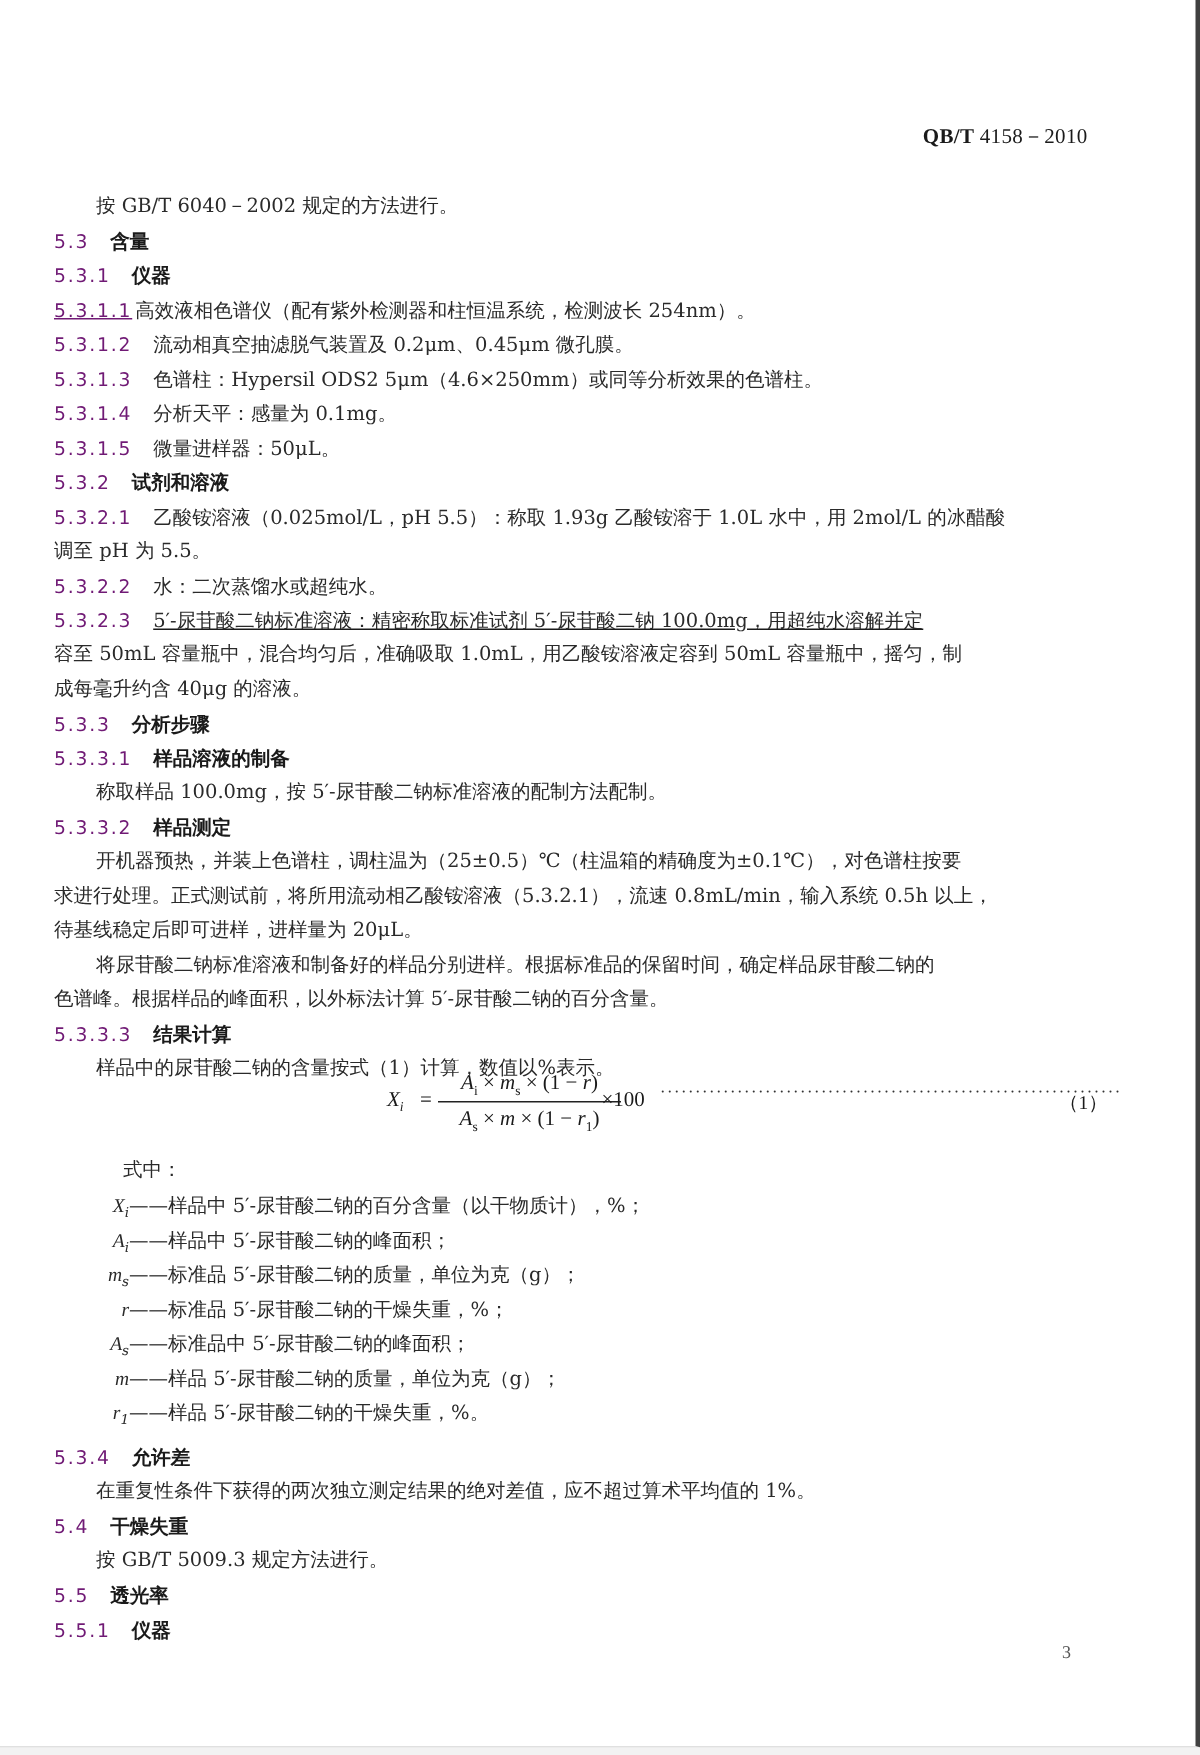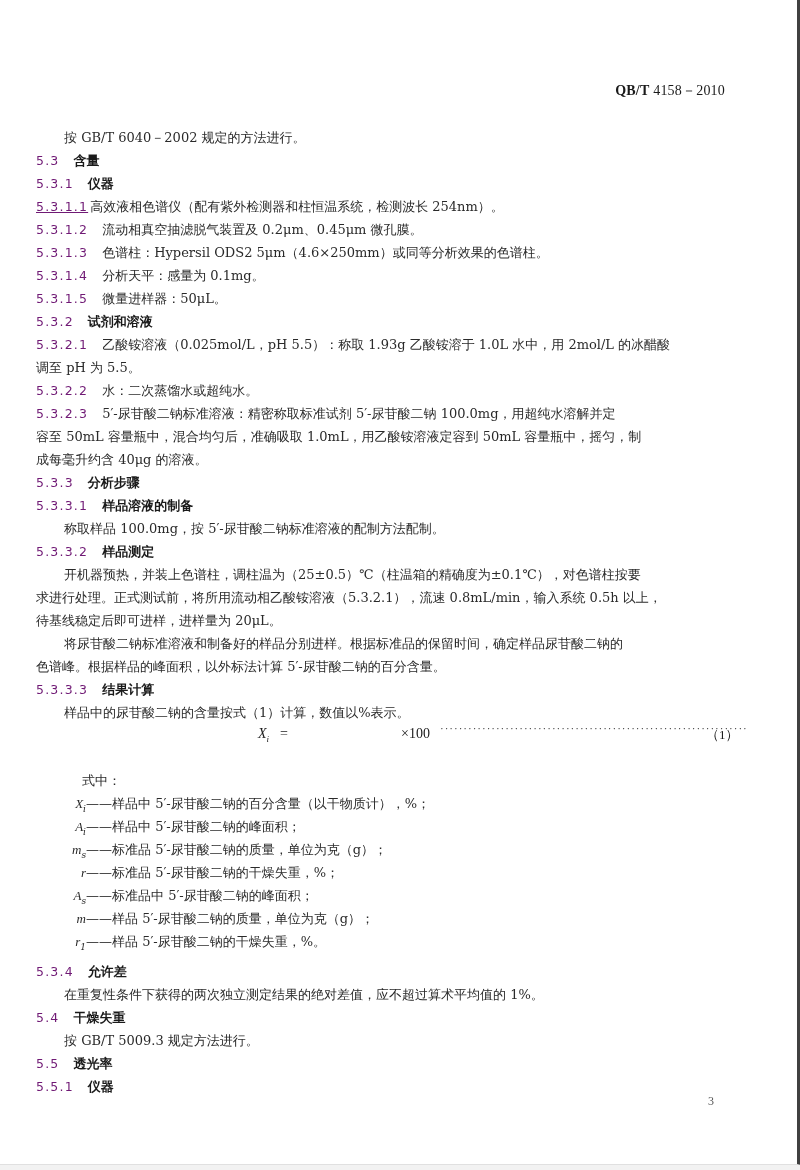--- a/index.html
+++ b/index.html
@@ -58,39 +58,43 @@
       <div class="line" style="left: 36px; top: 174px;"><span class="num" style="margin-right: 14px;">5.3.1</span><span class="sec">仪器</span></div>
       <div class="line" style="left: 36px; top: 197px;"><span class="num" style="margin-right: 2px; text-decoration: underline;">5.3.1.1</span><span class="body-text">高效液相色谱仪（配有紫外检测器和柱恒温系统，检测波长 254nm）。</span></div>
       <div class="line" style="left: 36px; top: 220px;"><span class="num" style="margin-right: 14px;">5.3.1.2</span><span class="body-text">流动相真空抽滤脱气装置及 0.2μm、0.45μm 微孔膜。</span></div>
       <div class="line" style="left: 36px; top: 243px;"><span class="num" style="margin-right: 14px;">5.3.1.3</span><span class="body-text">色谱柱：Hypersil ODS2 5μm（4.6×250mm）或同等分析效果的色谱柱。</span></div>
       <div class="line" style="left: 36px; top: 266px;"><span class="num" style="margin-right: 14px;">5.3.1.4</span><span class="body-text">分析天平：感量为 0.1mg。</span></div>
       <div class="line" style="left: 36px; top: 289px;"><span class="num" style="margin-right: 14px;">5.3.1.5</span><span class="body-text">微量进样器：50μL。</span></div>
       <div class="line" style="left: 36px; top: 312px;"><span class="num" style="margin-right: 14px;">5.3.2</span><span class="sec">试剂和溶液</span></div>
       <div class="line" style="left: 36px; top: 335px;"><span class="num" style="margin-right: 14px;">5.3.2.1</span><span class="body-text">乙酸铵溶液（0.025mol/L，pH 5.5）：称取 1.93g 乙酸铵溶于 1.0L 水中，用 2mol/L 的冰醋酸</span></div>
       <div class="line" style="left: 36px; top: 358px;"><span class="body-text">调至 pH 为 5.5。</span></div>
       <div class="line" style="left: 36px; top: 381px;"><span class="num" style="margin-right: 14px;">5.3.2.2</span><span class="body-text">水：二次蒸馏水或超纯水。</span></div>
-      <div class="line" style="left: 36px; top: 404px;"><span class="num" style="margin-right: 14px;">5.3.2.3</span><span class="body-text">5′-尿苷酸二钠标准溶液：精密称取标准试剂 5′-尿苷酸二钠 100.0mg，用超纯水溶解并定</span></div>
+      <div class="line" style="left: 36px; top: 404px; text-decoration: underline;"><span class="num" style="margin-right: 14px;">5.3.2.3</span><span class="body-text">5′-尿苷酸二钠标准溶液：精密称取标准试剂 5′-尿苷酸二钠 100.0mg，用超纯水溶解并定</span></div>
       <div class="line" style="left: 36px; top: 427px;"><span class="body-text">容至 50mL 容量瓶中，混合均匀后，准确吸取 1.0mL，用乙酸铵溶液定容到 50mL 容量瓶中，摇匀，制</span></div>
       <div class="line" style="left: 36px; top: 450px;"><span class="body-text">成每毫升约含 40μg 的溶液。</span></div>
       <div class="line" style="left: 36px; top: 473px;"><span class="num" style="margin-right: 14px;">5.3.3</span><span class="sec">分析步骤</span></div>
       <div class="line" style="left: 36px; top: 496px;"><span class="num" style="margin-right: 14px;">5.3.3.1</span><span class="sec">样品溶液的制备</span></div>
       <div class="line" style="left: 64px; top: 519px;"><span class="body-text">称取样品 100.0mg，按 5′-尿苷酸二钠标准溶液的配制方法配制。</span></div>
       <div class="line" style="left: 36px; top: 542px;"><span class="num" style="margin-right: 14px;">5.3.3.2</span><span class="sec">样品测定</span></div>
       <div class="line" style="left: 64px; top: 565px;"><span class="body-text">开机器预热，并装上色谱柱，调柱温为（25±0.5）℃（柱温箱的精确度为±0.1℃），对色谱柱按要</span></div>
       <div class="line" style="left: 36px; top: 588px;"><span class="body-text">求进行处理。正式测试前，将所用流动相乙酸铵溶液（5.3.2.1），流速 0.8mL/min，输入系统 0.5h 以上，</span></div>
       <div class="line" style="left: 36px; top: 611px;"><span class="body-text">待基线稳定后即可进样，进样量为 20μL。</span></div>
       <div class="line" style="left: 64px; top: 634px;"><span class="body-text">将尿苷酸二钠标准溶液和制备好的样品分别进样。根据标准品的保留时间，确定样品尿苷酸二钠的</span></div>
       <div class="line" style="left: 36px; top: 657px;"><span class="body-text">色谱峰。根据样品的峰面积，以外标法计算 5′-尿苷酸二钠的百分含量。</span></div>
       <div class="line" style="left: 36px; top: 680px;"><span class="num" style="margin-right: 14px;">5.3.3.3</span><span class="sec">结果计算</span></div>
       <div class="line" style="left: 64px; top: 703px;"><span class="body-text">样品中的尿苷酸二钠的含量按式（1）计算，数值以%表示。</span></div>
     </div>
 
   <div class="formula">
     <span class="lhs"><i>X</i><sub style="font-size:9px;font-style:italic">i</sub></span>
     <span class="eq">=</span>
+    <span class="frac">
+      <span class="numr"><i>A</i><sub style="font-size:9px">i</sub> × <i>m</i><sub style="font-size:9px">s</sub> × (1 − <i>r</i>)</span>
+      <span class="den"><i>A</i><sub style="font-size:9px">s</sub> × <i>m</i> × (1 − <i>r</i><sub style="font-size:9px">1</sub>)</span>
+    </span>
     <span class="mul">×100</span>
     <span class="dots">··································································</span>
     <span class="eqno">（1）</span>
   </div>
 
   <div class="line body-text" style="left:82px; top:771px;">式中：</div>
   <div id="vars">
       <div class="line body-text" style="left: 40px; top: 794px;"><span class="var"><i>X</i><sub style="font-size:9px;font-style:italic">i</sub></span><span>——样品中 5′-尿苷酸二钠的百分含量（以干物质计），%；</span></div>
       <div class="line body-text" style="left: 40px; top: 817px;"><span class="var"><i>A</i><sub style="font-size:9px;font-style:italic">i</sub></span><span>——样品中 5′-尿苷酸二钠的峰面积；</span></div>
       <div class="line body-text" style="left: 40px; top: 840px;"><span class="var"><i>m</i><sub style="font-size:9px;font-style:italic">s</sub></span><span>——标准品 5′-尿苷酸二钠的质量，单位为克（g）；</span></div>

